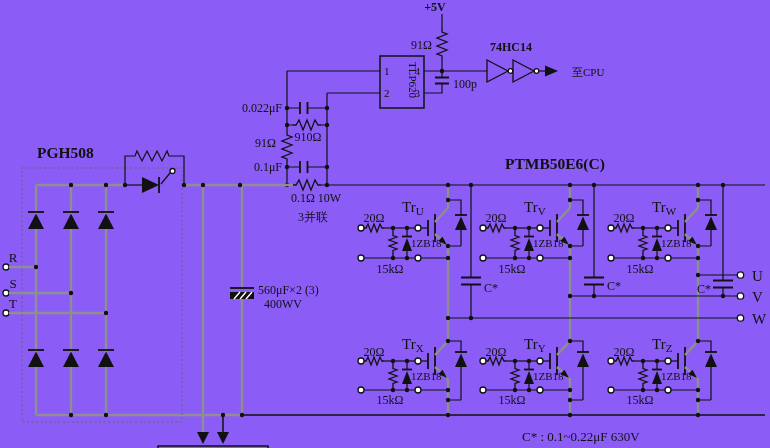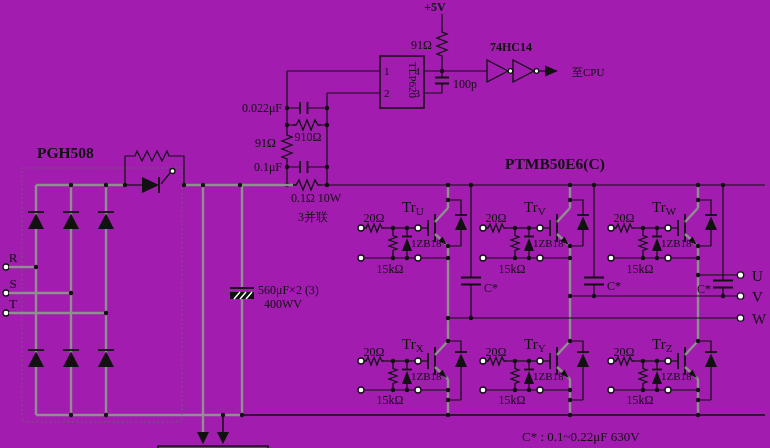--- a/index.html
+++ b/index.html
@@ -1,16 +1,16 @@
 <!DOCTYPE html>
 <html><head>
 <meta charset="utf-8">
 <style>
   html,body{margin:0;padding:0;background:#ffffff;}
-  #stage{position:relative;width:770px;height:448px;background:#a21caf;overflow:hidden;
+  #stage{position:relative;width:770px;height:448px;background:#8b5cf6;overflow:hidden;
          font-family:"Liberation Serif","DejaVu Serif",serif;}
   svg{position:absolute;left:0;top:0;}
   svg text{font-family:"Liberation Serif","DejaVu Serif",serif;fill:#111;}
   .w{stroke:#111;stroke-width:1.2;fill:none;}
   .w2{stroke:#111;stroke-width:1.5;fill:none;}
   .pw{stroke:#8f8f8f;stroke-width:2.4;fill:none;}
   .sym{stroke:#111;stroke-width:1.3;fill:none;}
   .bar{stroke:#111;stroke-width:1.8;fill:none;}
   .fill{fill:#111;stroke:none;}
   .term{fill:#fff;stroke:#111;stroke-width:1.3;}

